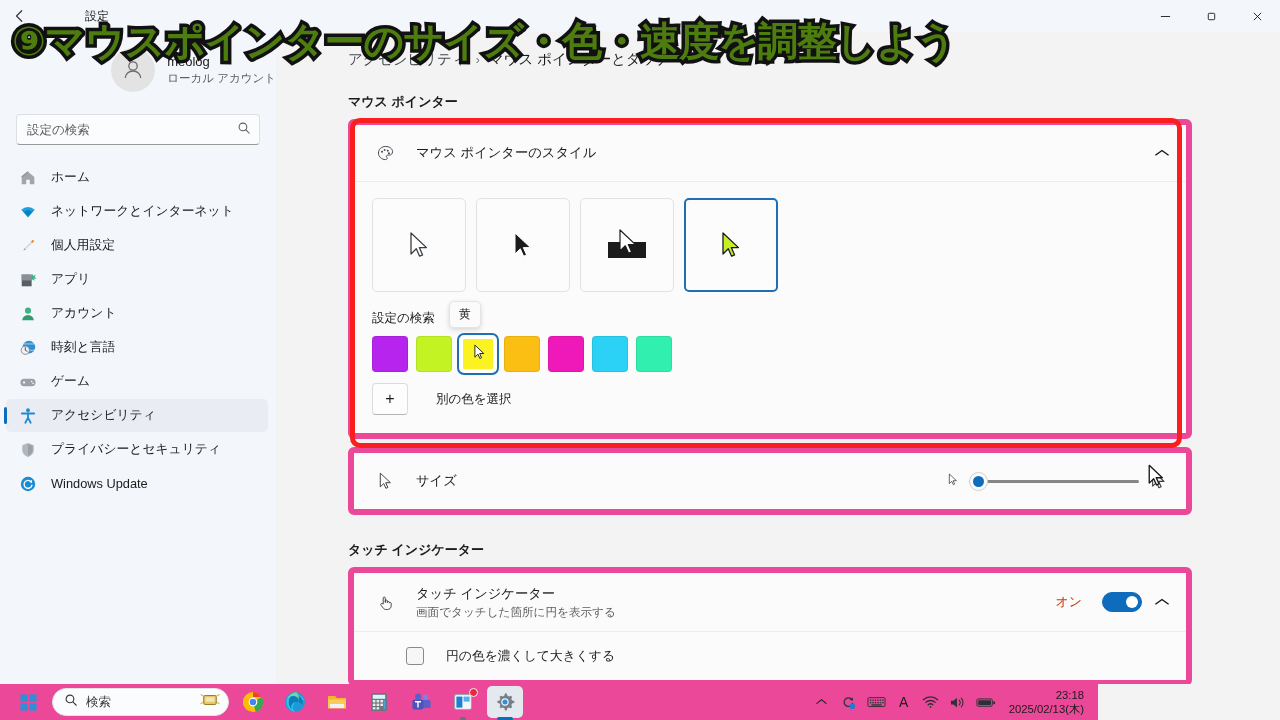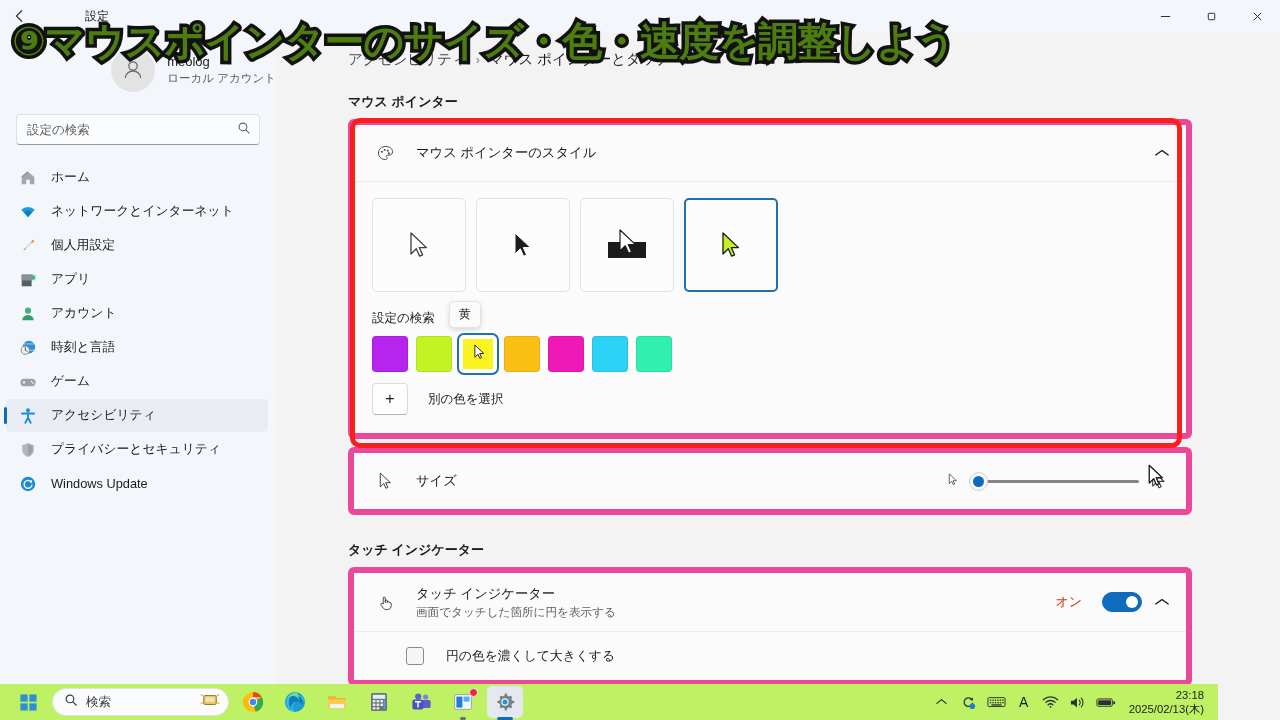--- a/index.html
+++ b/index.html
@@ -183,21 +183,21 @@
   }
   .pick-row { display: flex; align-items: center; margin-top: 11px; }
   .plus-btn {
     width: 36px; height: 32px;
     background: #fdfdfd; border: 1px solid #dcdcdc;
     border-bottom-color: #b4b4b4;
     border-radius: 4px;
     display: flex; align-items: center; justify-content: center;
     font-size: 16px; color: #1b1b1b;
   }
-  .pick-label { font-size: 12.5px; color: #1b1b1b; margin-left: 20px; }
+  .pick-label { font-size: 12.5px; color: #1b1b1b; margin-left: 28px; }
 
   
   .slider-area { display: flex; align-items: center; gap: 10px; }
   .slider {
     position: relative; width: 170px; height: 20px;
     display: flex; align-items: center;
   }
   .slider .track {
     position: absolute; left: 0; right: 0; height: 3px;
     background: #868686; border-radius: 2px;
@@ -257,22 +257,22 @@
     paint-order: stroke fill;
     white-space: nowrap;
     font-family: "DejaVu Sans", "Liberation Sans", sans-serif;
   }
 
   
   .float-cursor { position: absolute; pointer-events: none; }
 
   
   .taskbar {
-    position: absolute; left: 0; bottom: 0; width: 1218px; height: 36px;
-    background: #bef264;
+    position: absolute; left: 0; bottom: 0; width: 1098px; height: 36px;
+    background: #ec4899;
     display: flex; align-items: center;
   }
   .tb-center {
     position: absolute; left: 10px; display: flex; align-items: center; gap: 6px;
   }
   .tb-btn {
     width: 36px; height: 32px; border-radius: 5px;
     display: flex; align-items: center; justify-content: center;
     position: relative;
   }

